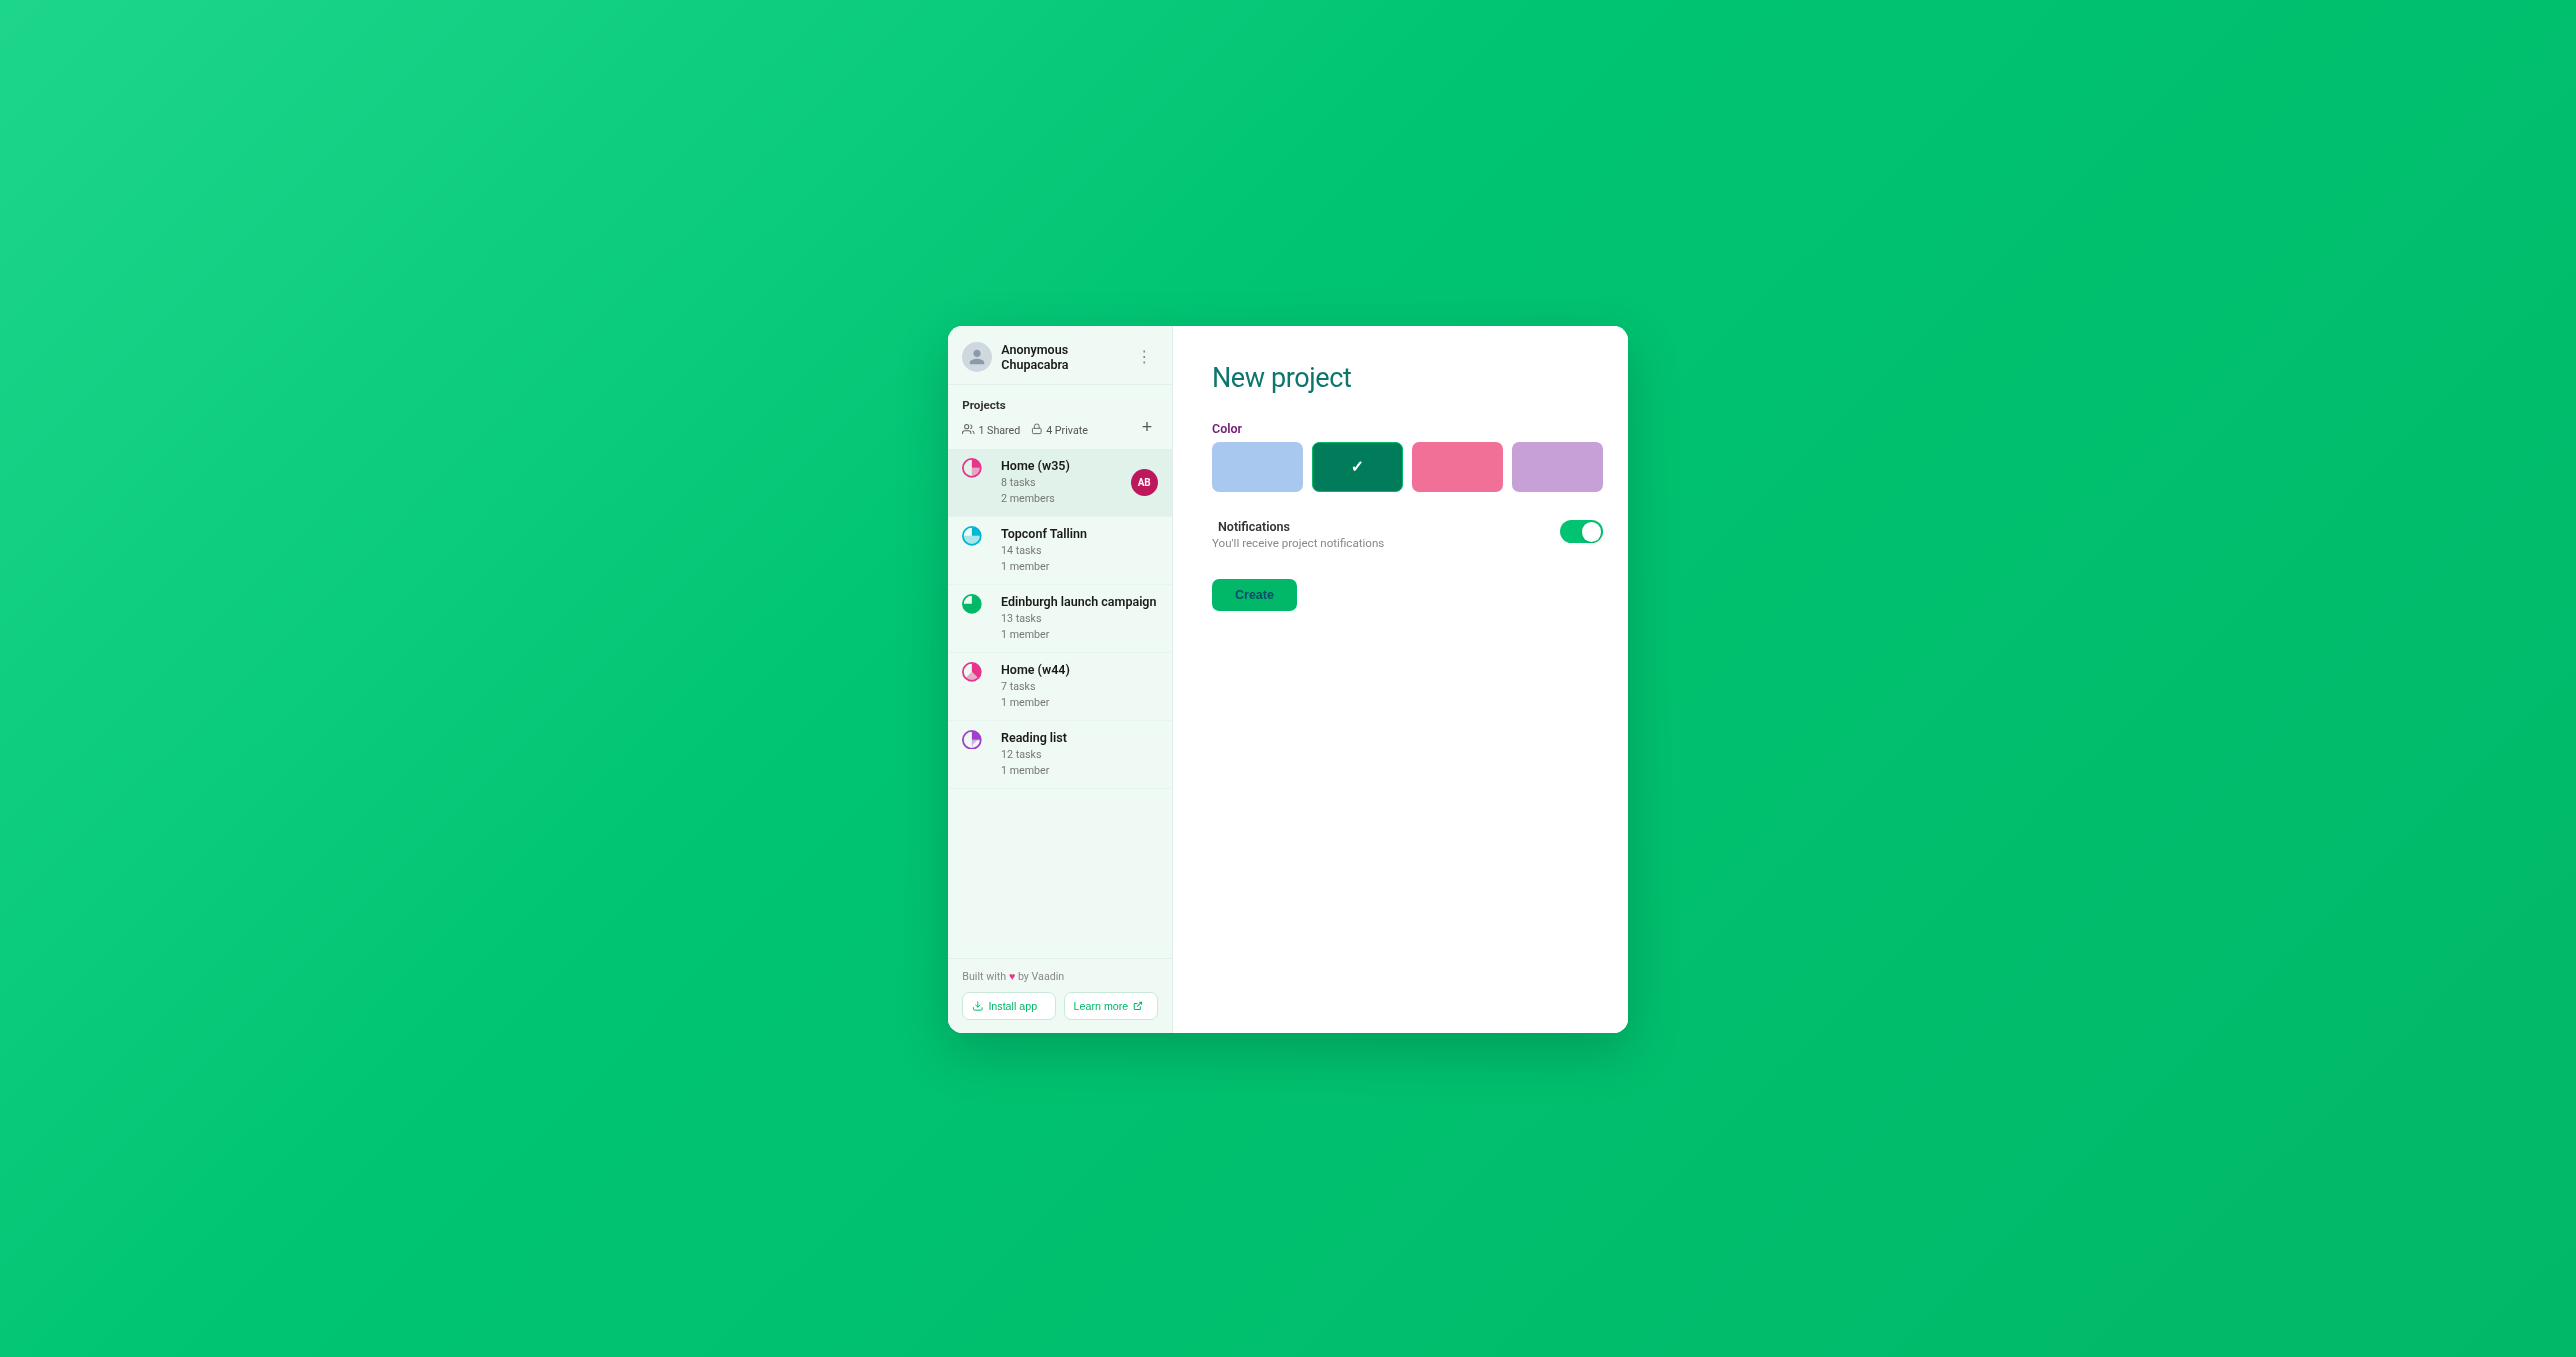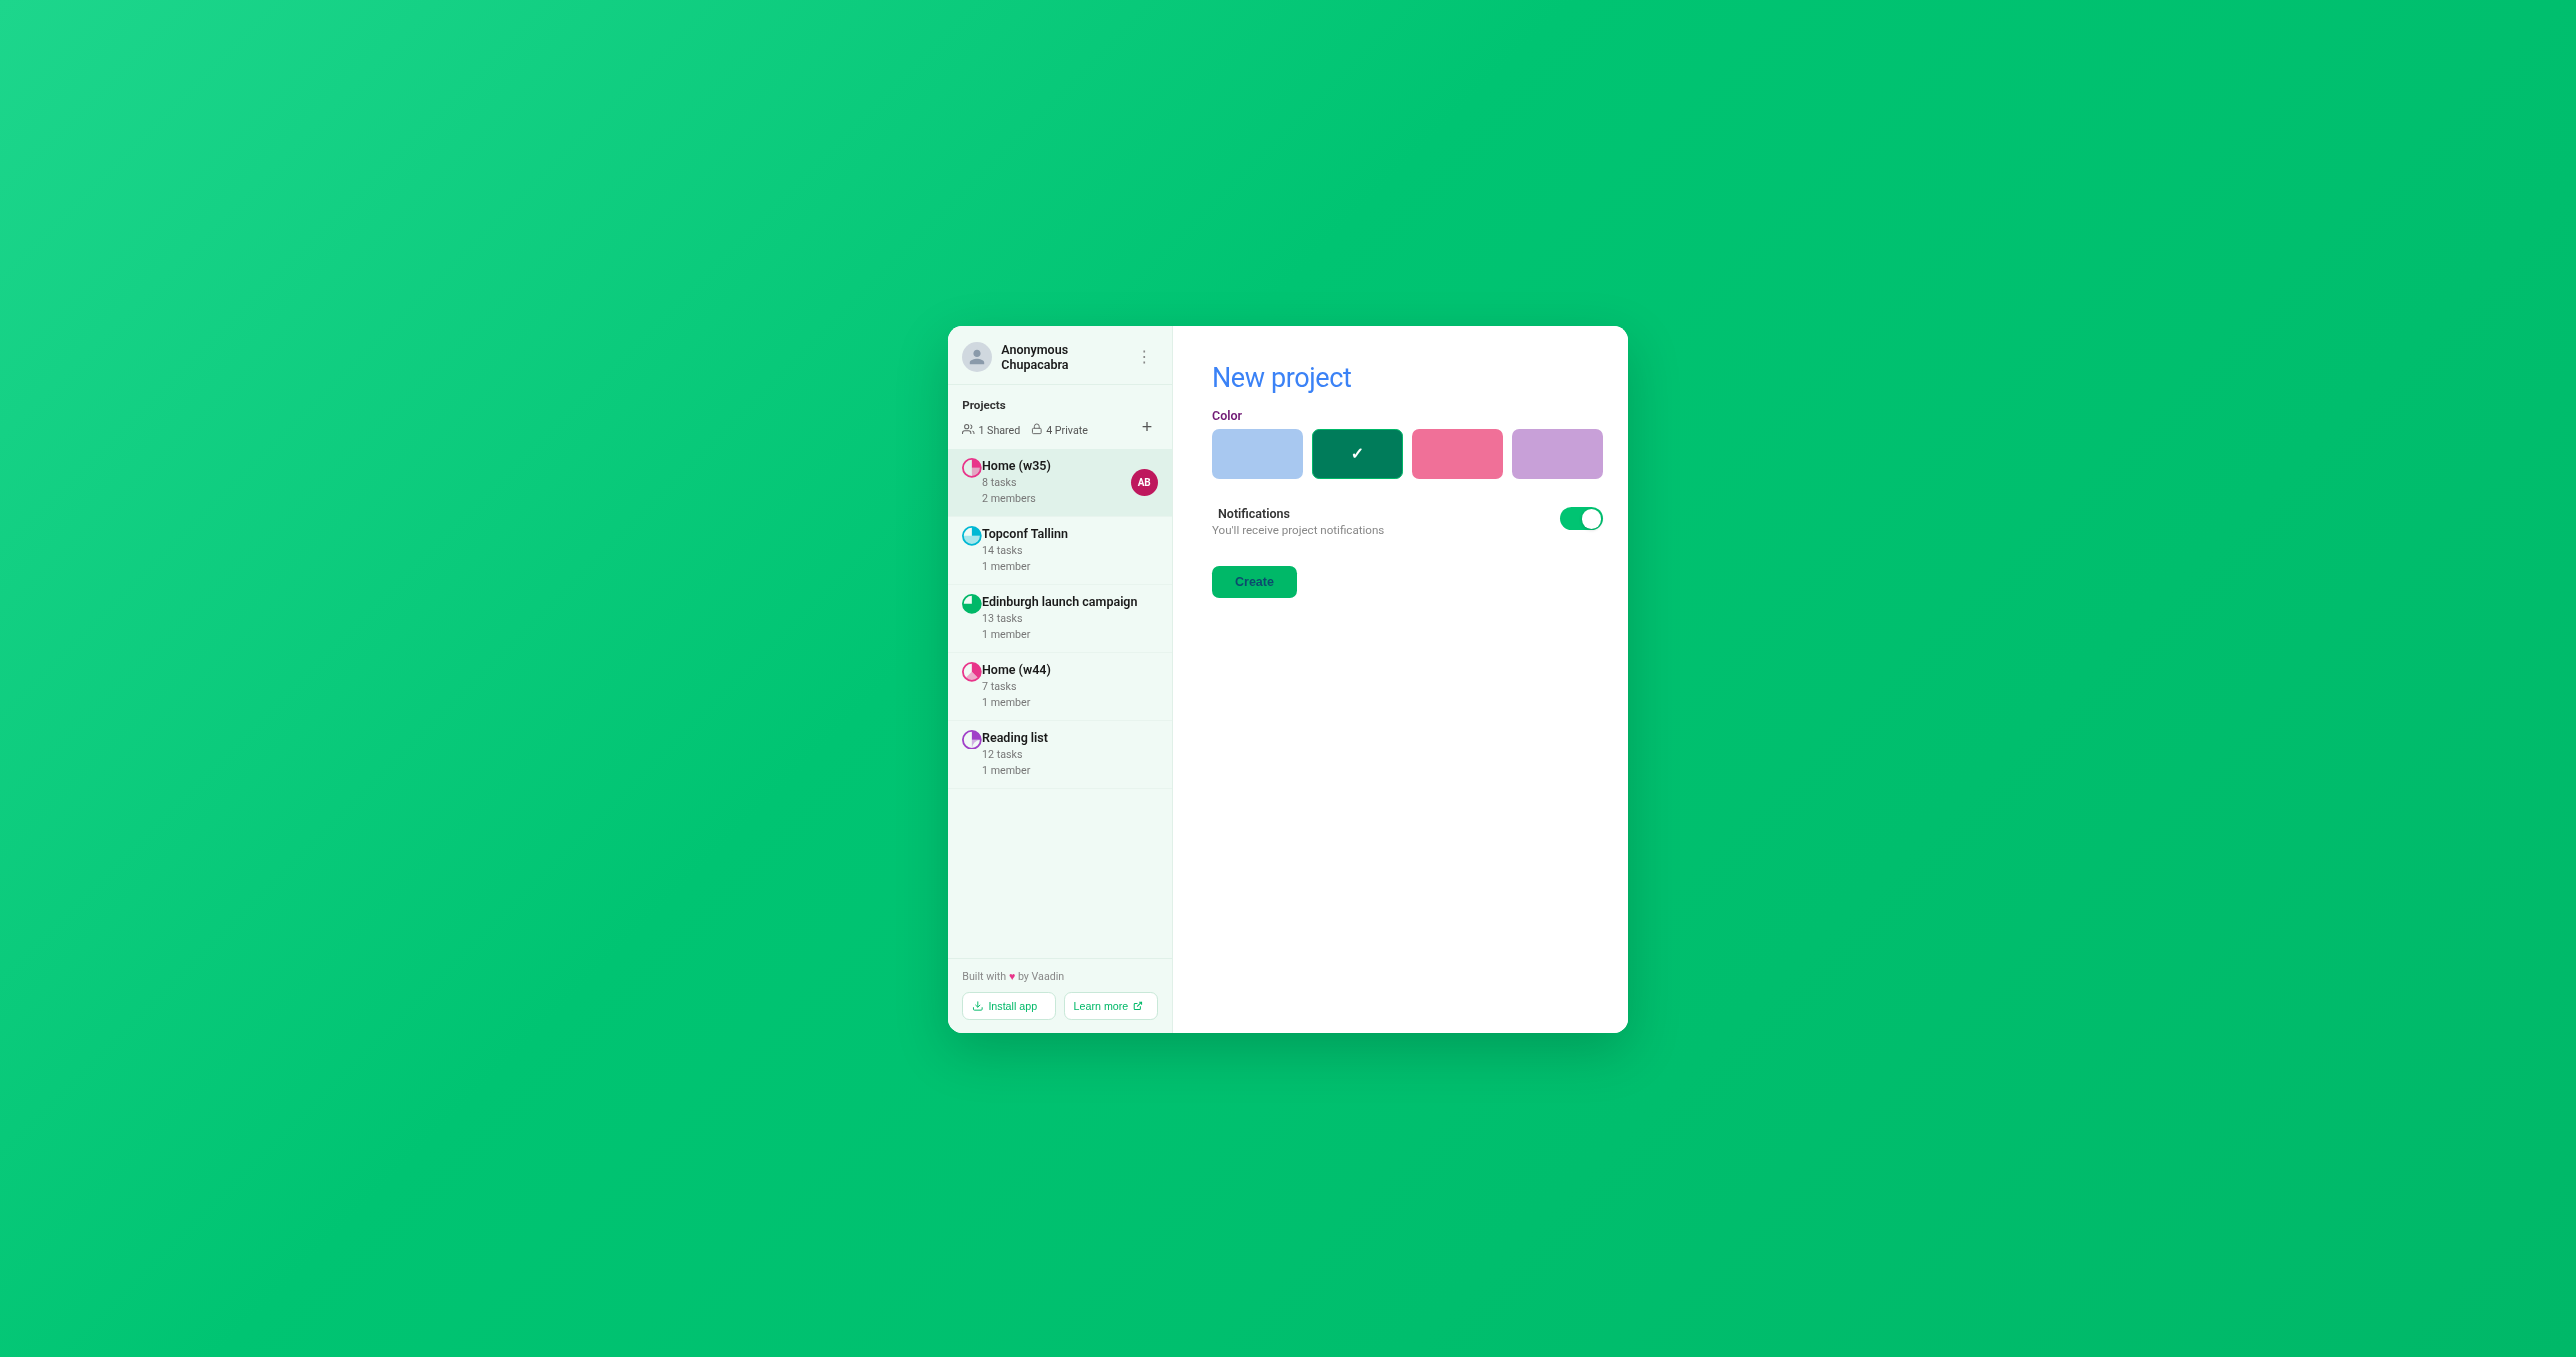--- a/index.html
+++ b/index.html
@@ -141,21 +141,21 @@
       padding: 9px 14.3px;
       cursor: pointer;
       transition: background 0.15s;
       border-bottom: 0.9px solid #e8f4ee;
     }
     .project-item.active { background: #e0f2ea; }
 
     .project-left {
       display: flex;
       align-items: flex-start;
-      gap: 0;
+      gap: 19px;
     }
 
     .project-details {}
 
     .project-name {
       font-size: 12.5px;
       font-weight: 600;
       color: #1a1a1a;
     }
 
@@ -224,22 +224,22 @@
     
     .main-content {
       flex: 1;
       background: #fff;
       padding: 36px 39px;
     }
 
     .new-project-title {
       font-size: 27px;
       font-weight: 400;
-      color: #3b82f6;
-      margin-bottom: 14px;
+      color: #0f766e;
+      margin-bottom: 27px;
       letter-spacing: -0.4px;
     }
 
     .section-label {
       font-size: 12.5px;
       font-weight: 600;
       color: #701a75;
       margin-bottom: 6px;
     }
 

